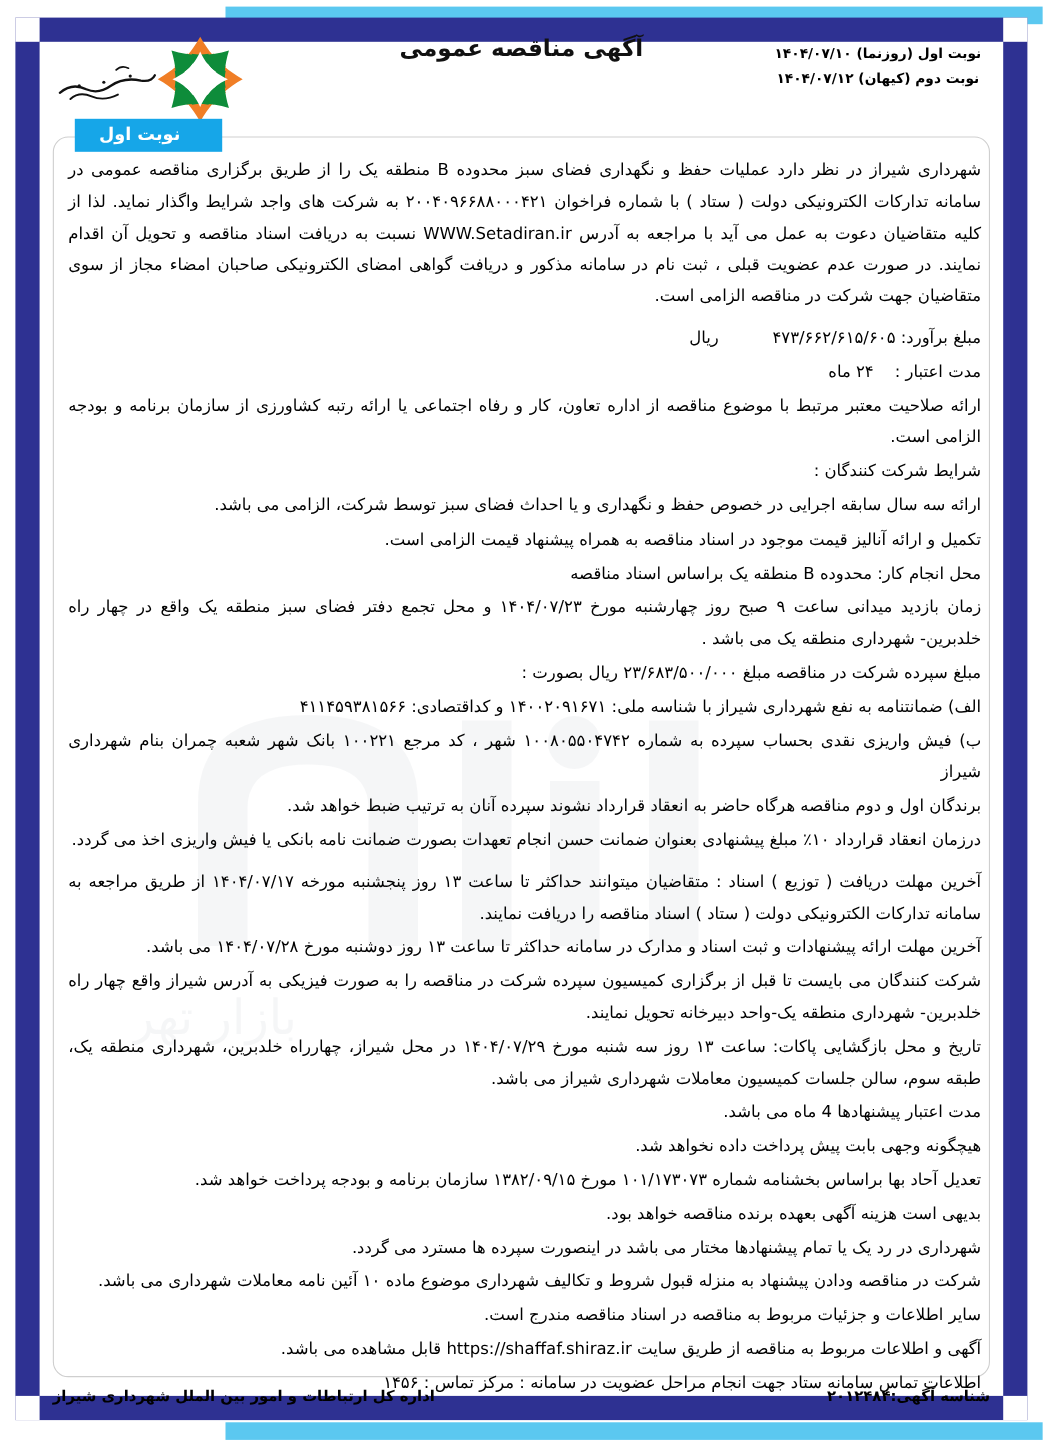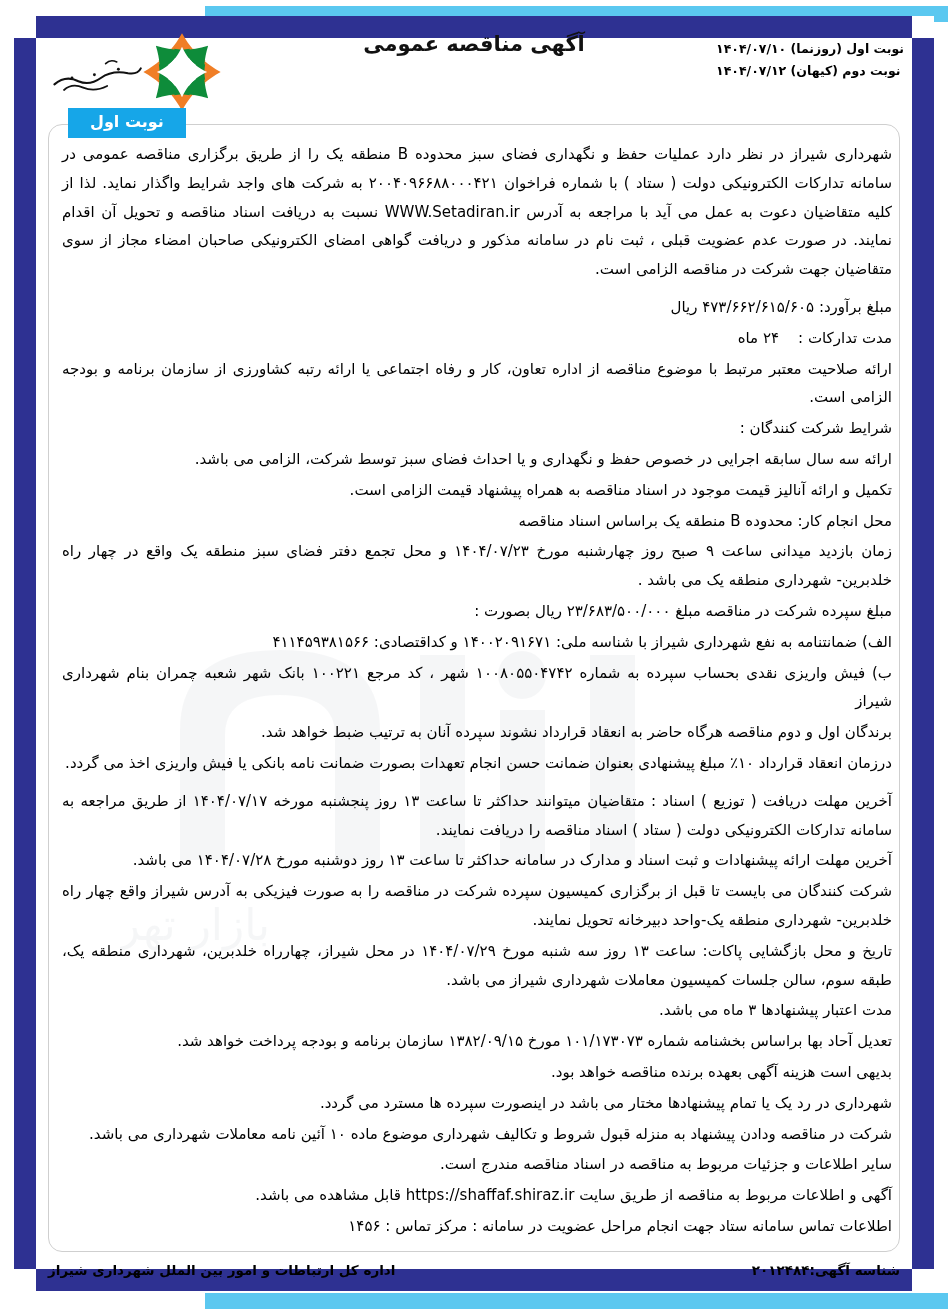--- a/index.html
+++ b/index.html
@@ -76,22 +76,22 @@
 
   
   .header {
     position: absolute;
     left: 40px; top: 28px;
     width: 868px; height: 86px;
     z-index: 3;
   }
   .header-dates {
     position: absolute;
-    right: 4px; top: 10px;
-    text-align: left;
+    right: 16px; top: 10px;
+    text-align: center;
     line-height: 1.75;
   }
   .header-dates div {
     font-size: 12.5px;
     font-weight: bold;
     color: #000;
     white-space: nowrap;
   }
   .header-title-wrap {
     position: absolute;
@@ -130,21 +130,21 @@
   }
 
   
   .nobat-badge {
     position: absolute;
     left: 68px; top: 108px;
     background: #16A6E8;
     color: #ffffff;
     font-size: 16px;
     font-weight: bold;
-    padding: 4px 22px 6px 22px;
+    padding: 4px 38px 6px 22px;
     z-index: 4;
     line-height: 1.25;
   }
 
   
   .content-card {
     position: absolute;
     left: 48px; top: 124px;
     width: 852px; height: 1128px;
     border: 1px solid #cfcfcf;
@@ -168,20 +168,21 @@
     text-align-last: right;
     margin: 0 0 2px 0;
   }
   .para.center-right {
     text-align: right;
   }
   .num {
     direction: ltr;
     unicode-bidi: embed;
     display: inline-block;
+    margin-left: 44px;
   }
   .gap-sm { height: 7px; }
 
   
   .footer {
     position: absolute;
     left: 48px; top: 1262px;
     width: 852px;
     display: flex;
     flex-direction: row-reverse;
@@ -279,21 +280,21 @@
 
     <div class="gap-sm"></div>
 
     <p class="para center-right">
       <span>مبلغ برآورد:</span>
       <span class="num">۴۷۳/۶۶۲/۶۱۵/۶۰۵</span>
       <span>ریال</span>
     </p>
 
     <p class="para center-right">
-      <span>مدت تدارکات :</span>
+      <span>مدت اعتبار :</span>
       &nbsp;&nbsp;
       <span>۲۴ ماه</span>
     </p>
 
     <p class="para">ارائه صلاحیت معتبر مرتبط با موضوع مناقصه از اداره تعاون، کار و رفاه اجتماعی یا ارائه رتبه کشاورزی از سازمان برنامه و بودجه الزامی است.</p>
 
     <p class="para center-right">شرایط شرکت کنندگان :</p>
     <p class="para center-right">ارائه سه سال سابقه اجرایی در خصوص حفظ و نگهداری و یا احداث فضای سبز توسط شرکت، الزامی می باشد.</p>
     <p class="para center-right">تکمیل و ارائه آنالیز قیمت موجود در اسناد مناقصه به همراه پیشنهاد قیمت الزامی است.</p>
     <p class="para center-right">محل انجام کار: محدوده B منطقه یک براساس اسناد مناقصه</p>
@@ -307,21 +308,22 @@
     <p class="para center-right">برندگان اول و دوم مناقصه هرگاه حاضر به انعقاد قرارداد نشوند سپرده آنان به ترتیب ضبط خواهد شد.</p>
     <p class="para">درزمان انعقاد قرارداد ۱۰٪ مبلغ پیشنهادی بعنوان ضمانت حسن انجام تعهدات بصورت ضمانت نامه بانکی یا فیش واریزی اخذ می گردد.</p>
 
     <div class="gap-sm"></div>
 
     <p class="para">آخرین مهلت دریافت ( توزیع ) اسناد : متقاضیان میتوانند حداکثر تا ساعت ۱۳ روز پنجشنبه مورخه ۱۴۰۴/۰۷/۱۷  از طریق مراجعه به سامانه تدارکات الکترونیکی دولت ( ستاد ) اسناد مناقصه را دریافت نمایند.</p>
     <p class="para center-right">آخرین مهلت ارائه پیشنهادات و ثبت اسناد و مدارک در سامانه حداکثر تا ساعت ۱۳ روز دوشنبه  مورخ ۱۴۰۴/۰۷/۲۸ می باشد.</p>
     <p class="para">شرکت کنندگان می بایست تا قبل از برگزاری کمیسیون سپرده شرکت در مناقصه را به صورت فیزیکی به آدرس شیراز واقع چهار راه خلدبرین- شهرداری منطقه یک-واحد دبیرخانه تحویل نمایند.</p>
 
     <p class="para">تاریخ و محل بازگشایی پاکات: ساعت ۱۳  روز سه شنبه مورخ ۱۴۰۴/۰۷/۲۹ در محل شیراز، چهارراه خلدبرین، شهرداری منطقه یک، طبقه سوم، سالن جلسات کمیسیون معاملات شهرداری شیراز می باشد.</p>
-    <p class="para center-right">مدت اعتبار پیشنهادها ۳ ماه می باشد.</p>
+    <p class="para center-right">مدت اعتبار پیشنهادها 4 ماه می باشد.</p>
+    <p class="para center-right">هیچگونه وجهی بابت پیش پرداخت داده نخواهد شد.</p>
     <p class="para center-right">تعدیل آحاد بها براساس بخشنامه شماره ۱۰۱/۱۷۳۰۷۳ مورخ ۱۳۸۲/۰۹/۱۵ سازمان برنامه و بودجه پرداخت خواهد شد.</p>
     <p class="para center-right">بدیهی است هزینه آگهی بعهده برنده مناقصه خواهد بود.</p>
     <p class="para center-right">شهرداری در رد یک یا تمام پیشنهادها  مختار می باشد در اینصورت سپرده ها مسترد می گردد.</p>
     <p class="para center-right">شرکت در مناقصه ودادن پیشنهاد به منزله قبول شروط و تکالیف شهرداری موضوع ماده ۱۰ آئین نامه معاملات شهرداری می باشد.</p>
     <p class="para center-right">سایر اطلاعات و جزئیات مربوط به مناقصه در اسناد مناقصه مندرج است.</p>
     <p class="para center-right">آگهی و اطلاعات مربوط به مناقصه از طریق سایت https://shaffaf.shiraz.ir قابل مشاهده می باشد.</p>
     <p class="para center-right">اطلاعات تماس سامانه ستاد جهت انجام مراحل عضویت در سامانه : مرکز تماس : ۱۴۵۶</p>
   </div>
 
   <div class="footer">

